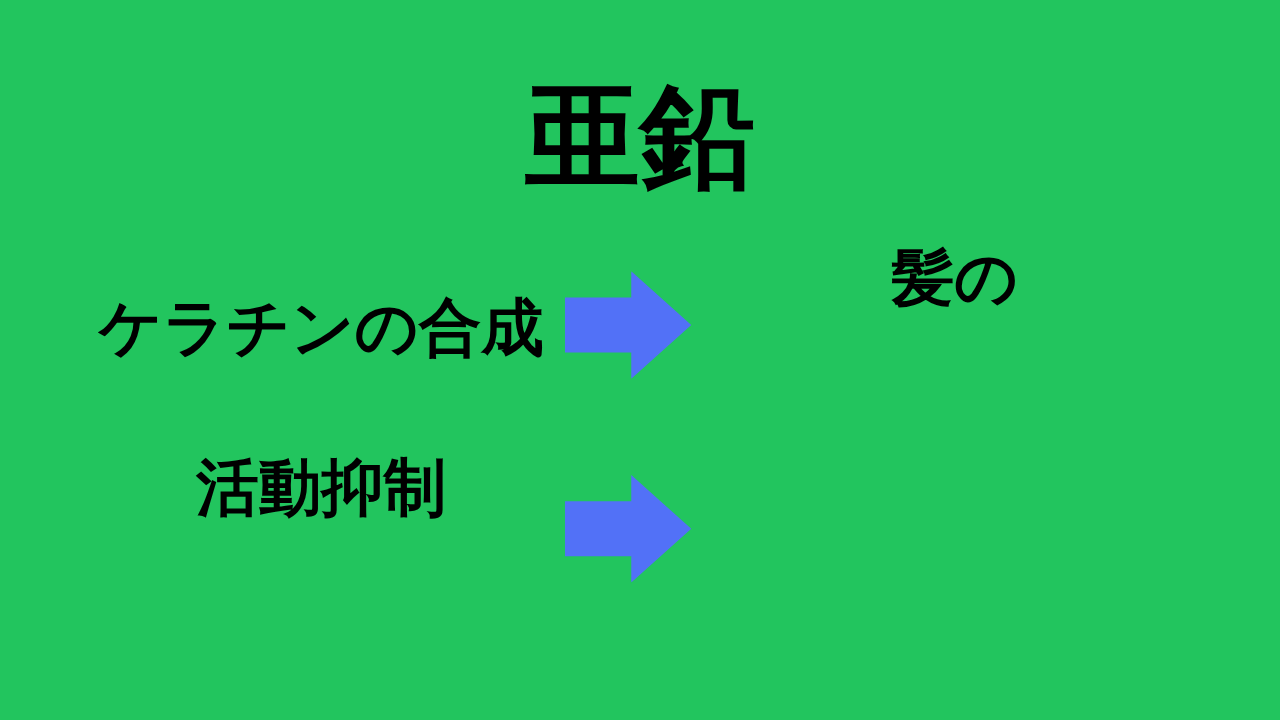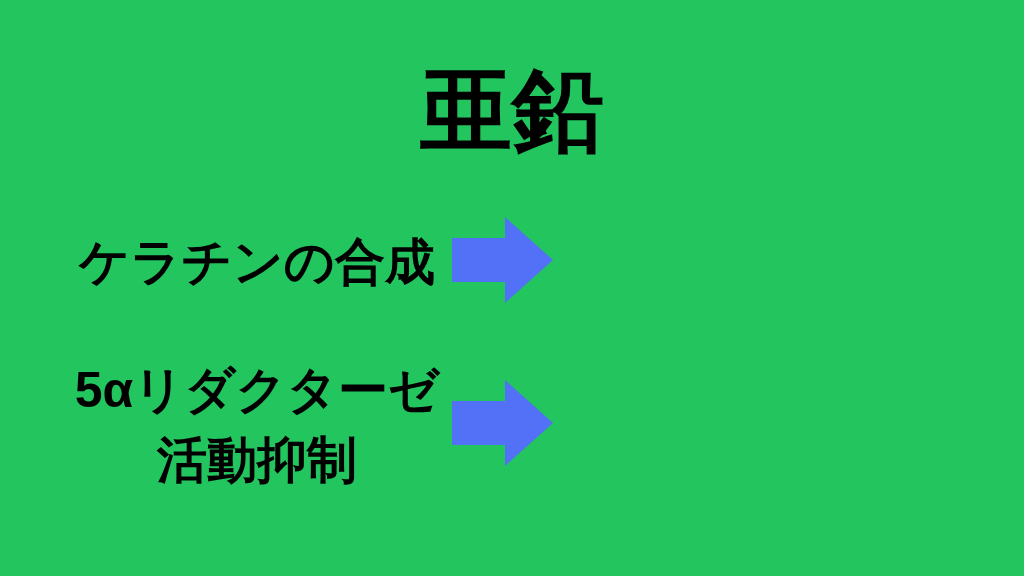--- a/index.html
+++ b/index.html
@@ -65,24 +65,24 @@
 
   <div class="textblock cell-left" id="row1-source">
     <span class="line">ケラチンの合成</span>
   </div>
 
   <svg class="arrow" id="row1-arrow" viewBox="0 0 101 86" xmlns="http://www.w3.org/2000/svg">
     <polygon points="0,21 53,21 53,0 101,43 53,86 53,65 0,65" fill="#5271f7"></polygon>
   </svg>
 
   <div class="textblock cell-right" id="row1-result">
+    <span class="line">髪の</span>
   </div>
 
   <div class="textblock cell-left" id="row2-source">
-    <span class="line">5αリダクターゼ</span>
     <span class="line">活動抑制</span>
   </div>
 
   <svg class="arrow" id="row2-arrow" viewBox="0 0 101 86" xmlns="http://www.w3.org/2000/svg">
     <polygon points="0,21 53,21 53,0 101,43 53,86 53,65 0,65" fill="#5271f7"></polygon>
   </svg>
 
 
 </div>
 

